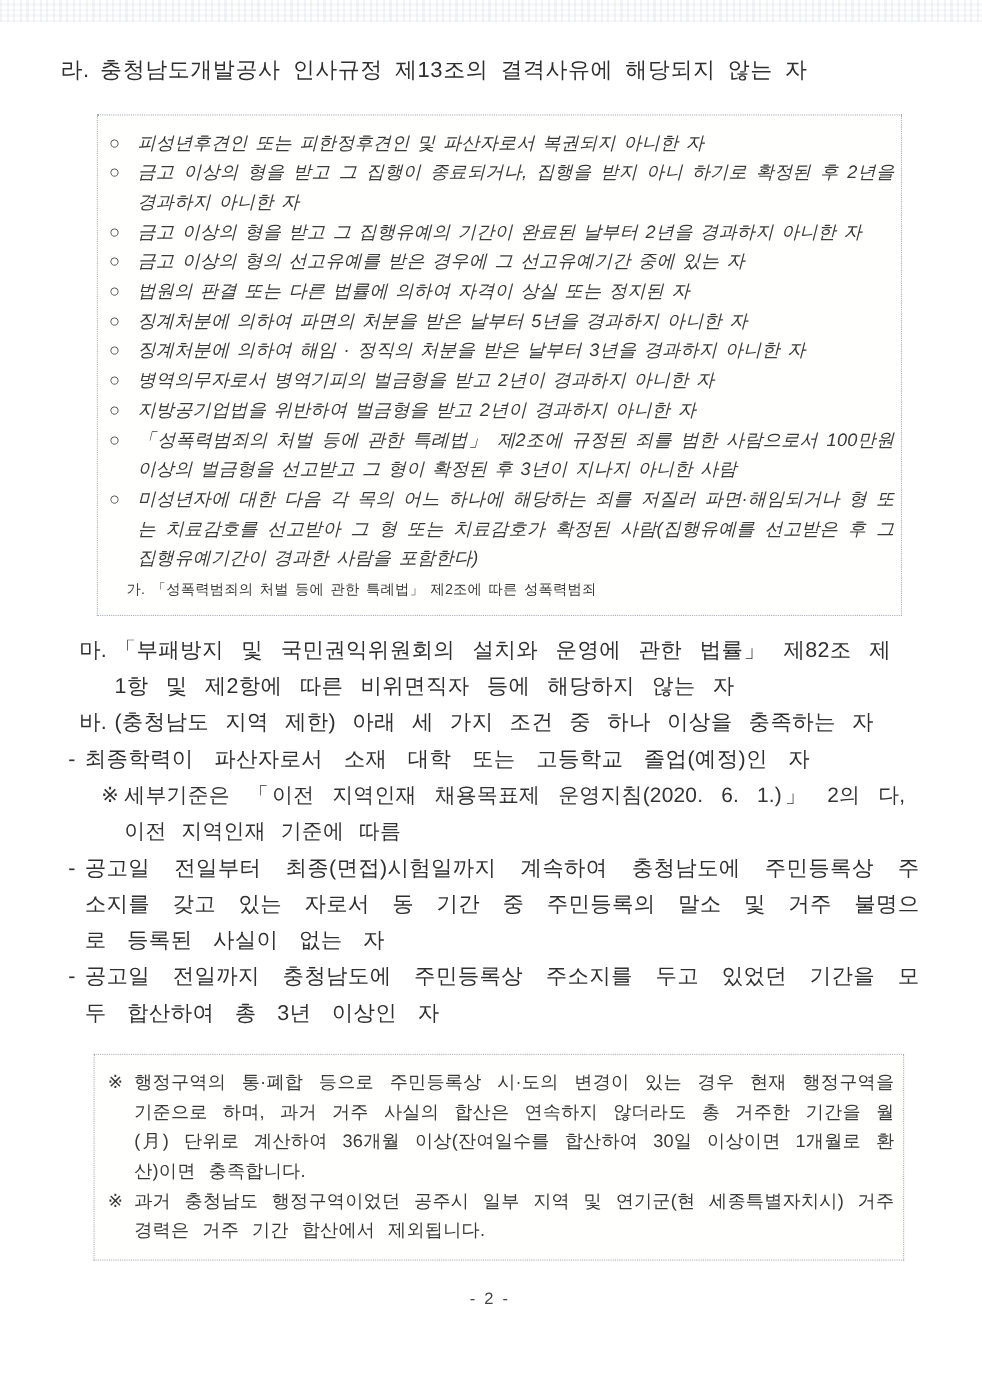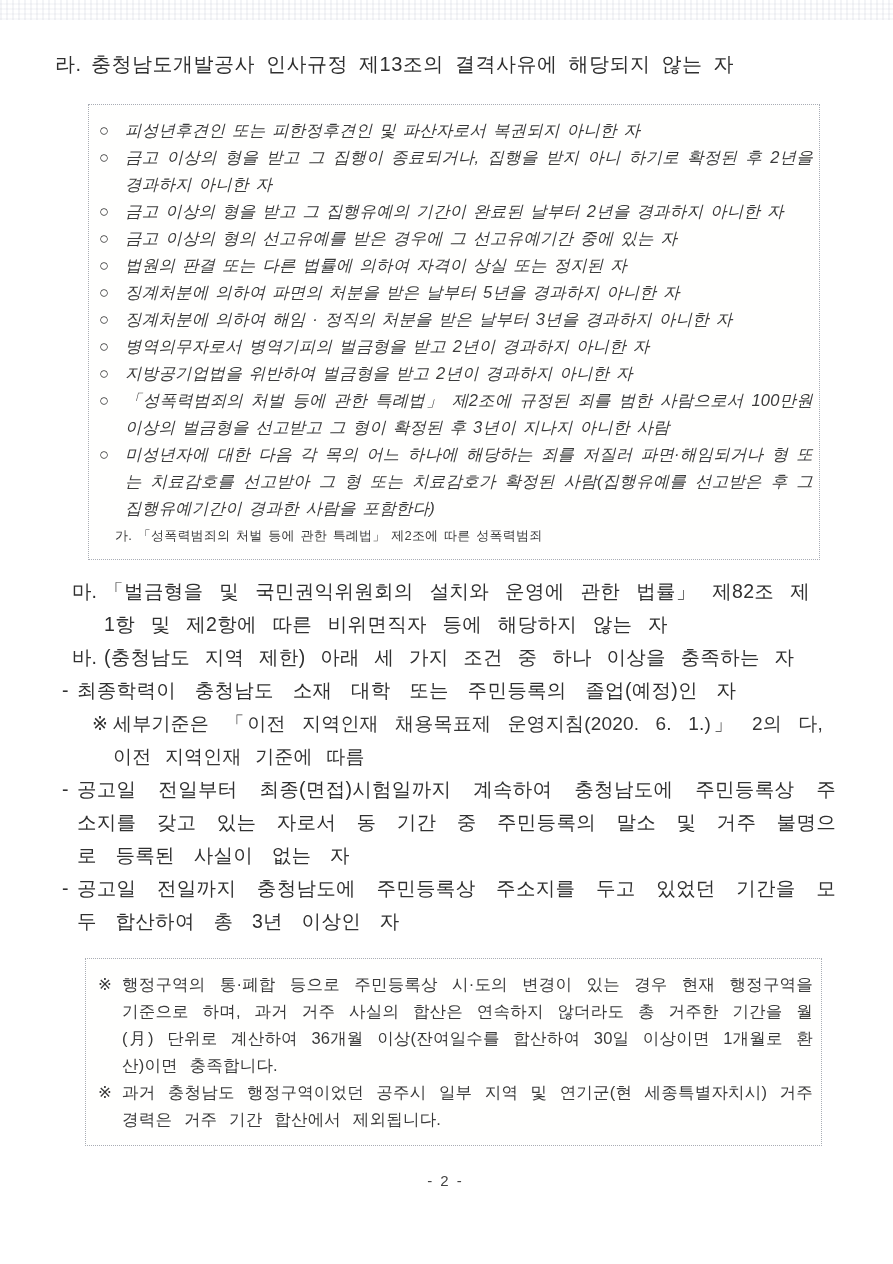--- a/index.html
+++ b/index.html
@@ -120,31 +120,31 @@
       <span class="mk">○</span>
       <span class="tx">미성년자에 대한 다음 각 목의 어느 하나에 해당하는 죄를 저질러 파면·해임되거나 형 또는 치료감호를 선고받아 그 형 또는 치료감호가 확정된 사람(집행유예를 선고받은 후 그 집행유예기간이 경과한 사람을 포함한다)</span>
     </div>
     <div class="row sub-item">
       <span class="tx">가. 「성폭력범죄의 처벌 등에 관한 특례법」 제2조에 따른 성폭력범죄</span>
     </div>
   </div>
 
   <div class="row sec ma">
     <span class="mk">마.</span>
-    <span class="tx">「벌금형을 및 국민권익위원회의 설치와 운영에 관한 법률」 제82조 제1항 및 제2항에 따른 비위면직자 등에 해당하지 않는 자</span>
+    <span class="tx">「부패방지 및 국민권익위원회의 설치와 운영에 관한 법률」 제82조 제1항 및 제2항에 따른 비위면직자 등에 해당하지 않는 자</span>
   </div>
 
   <div class="row sec ba">
     <span class="mk">바.</span>
     <span class="tx">(충청남도 지역 제한) 아래 세 가지 조건 중 하나 이상을 충족하는 자</span>
   </div>
 
   <div class="row dash-item">
     <span class="mk">-</span>
-    <span class="tx">최종학력이 충청남도 소재 대학 또는 주민등록의 졸업(예정)인 자</span>
+    <span class="tx">최종학력이 파산자로서 소재 대학 또는 고등학교 졸업(예정)인 자</span>
   </div>
   <div class="row note-item">
     <span class="mk">※</span>
     <span class="tx">세부기준은 「이전 지역인재 채용목표제 운영지침(2020. 6. 1.)」 2의 다, 이전 지역인재 기준에 따름</span>
   </div>
   <div class="row dash-item">
     <span class="mk">-</span>
     <span class="tx">공고일 전일부터 최종(면접)시험일까지 계속하여 충청남도에 주민등록상 주소지를 갖고 있는 자로서 동 기간 중 주민등록의 말소 및 거주 불명으로 등록된 사실이 없는 자</span>
   </div>
   <div class="row dash-item">

